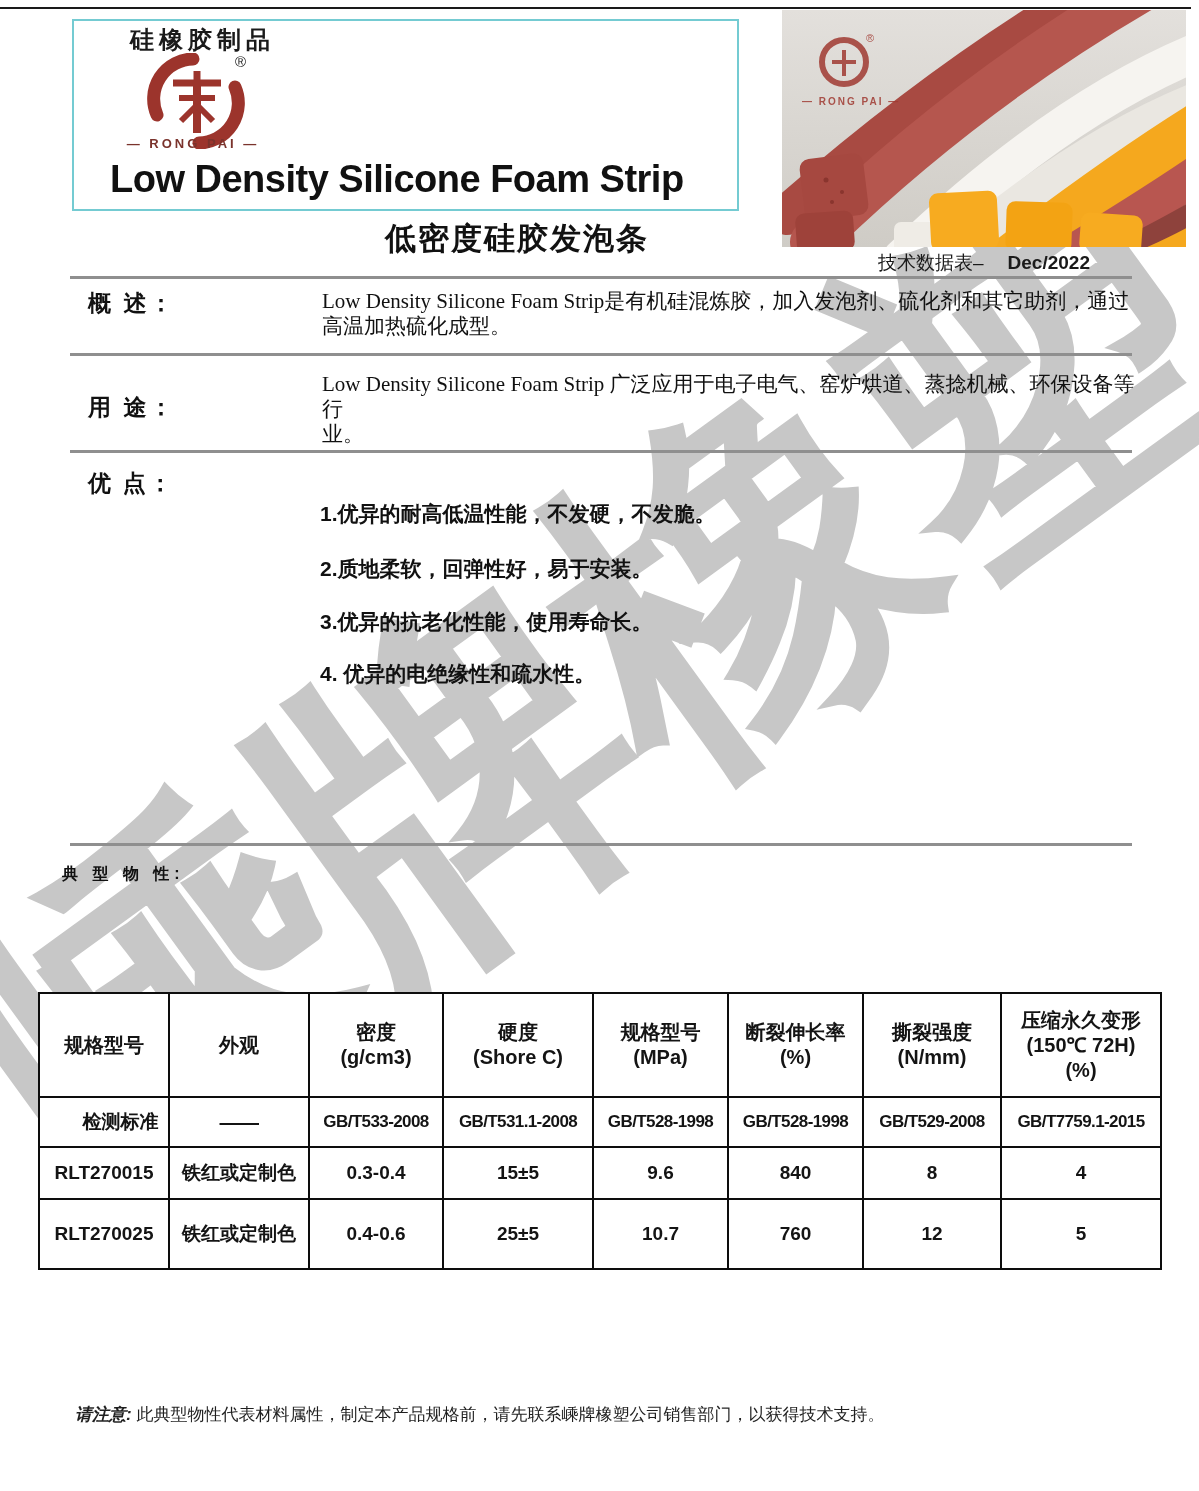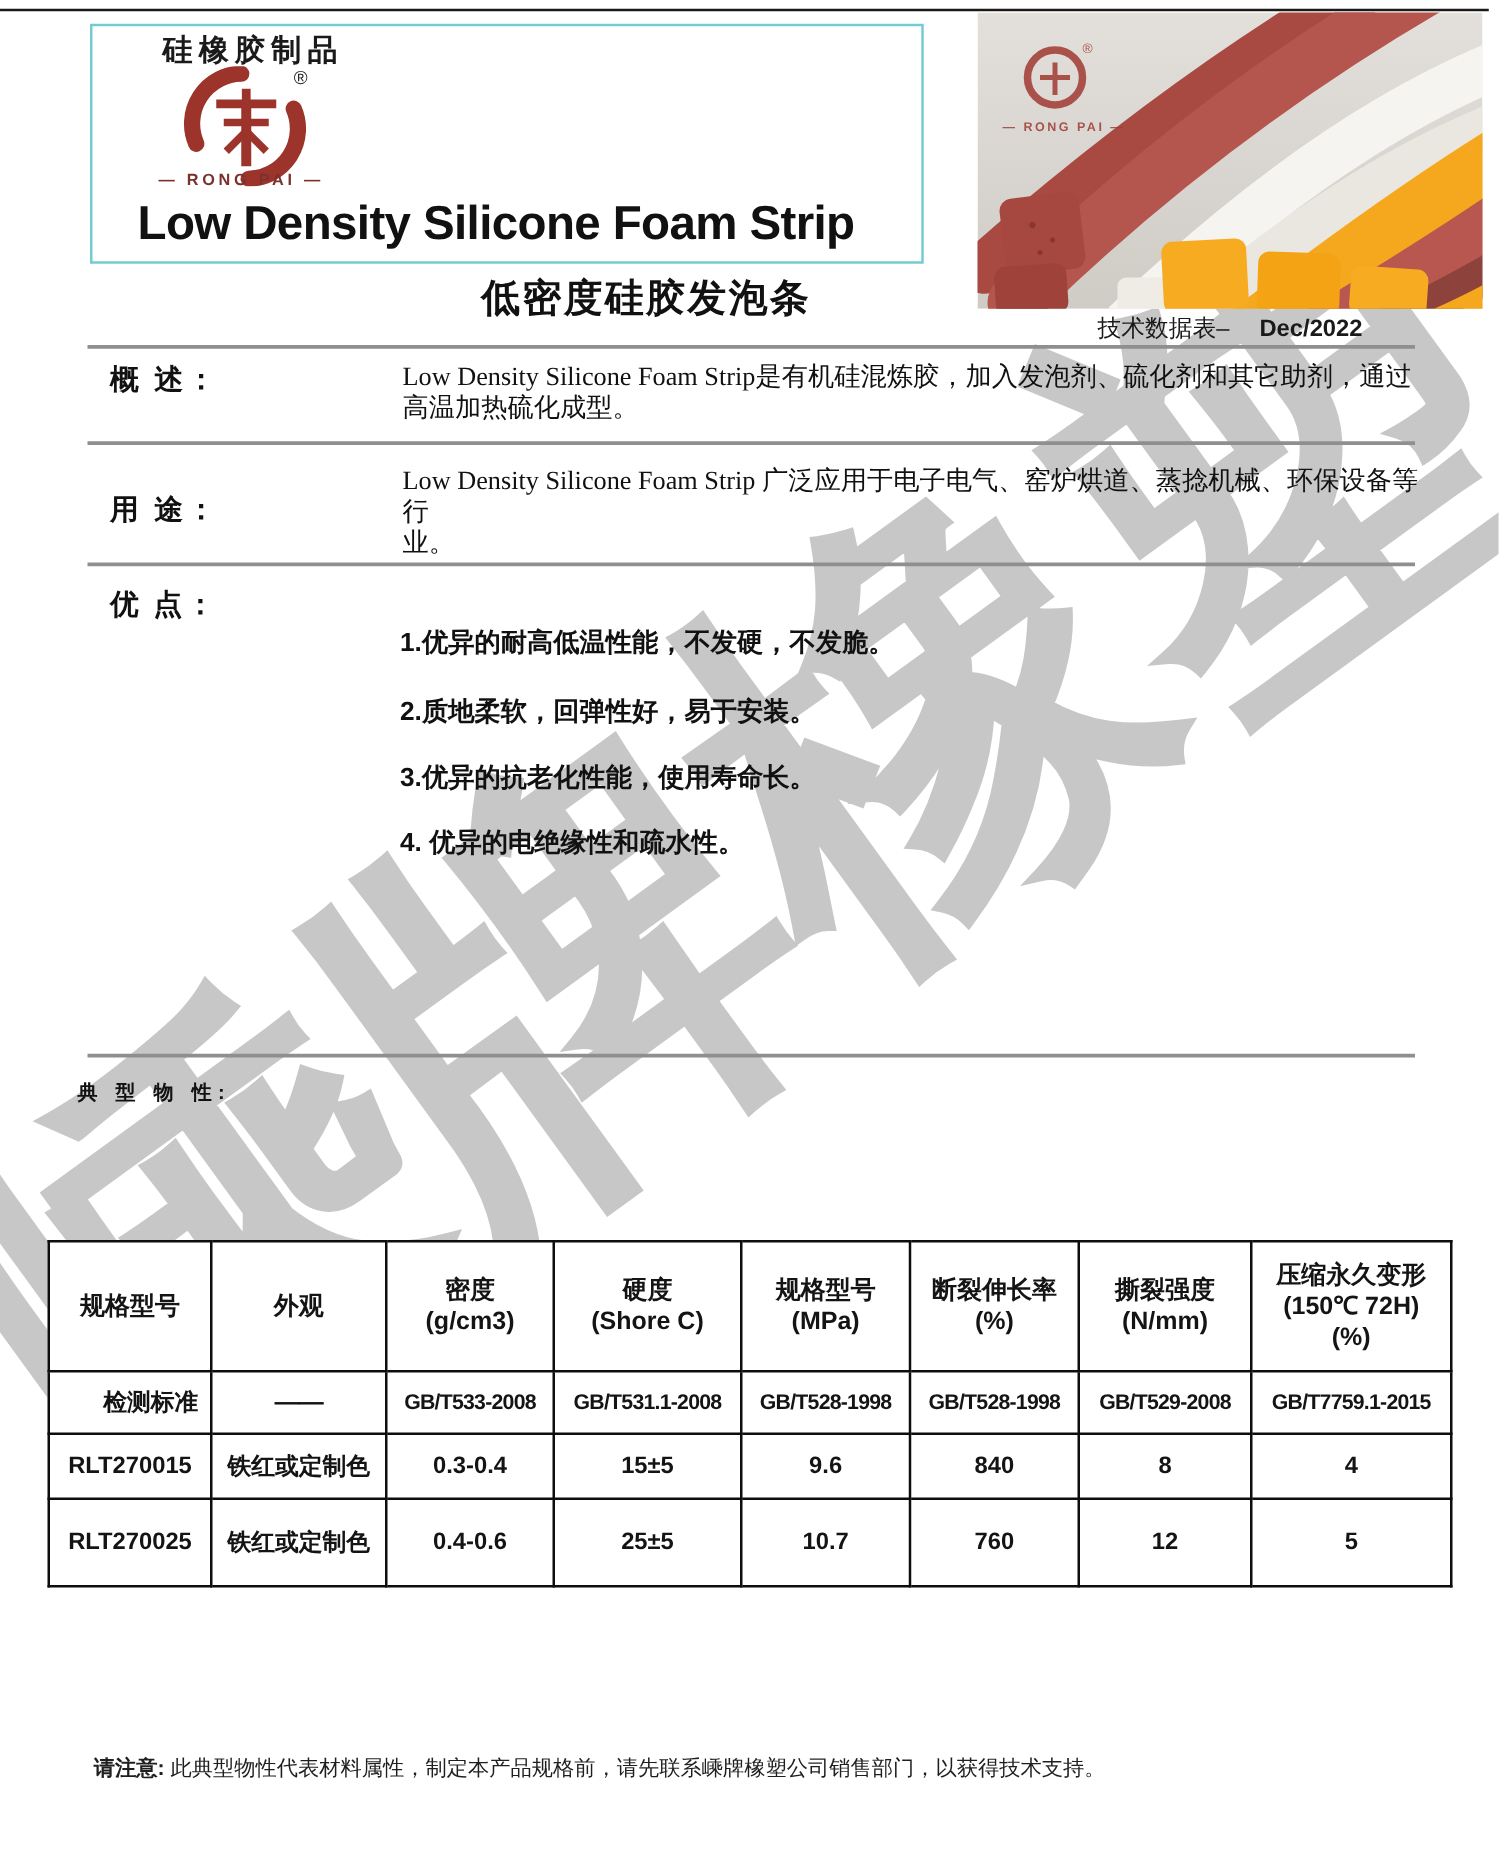--- a/index.html
+++ b/index.html
@@ -49,21 +49,21 @@
              padding:0;color:#141414;overflow:hidden;}
   .proptable th{font-weight:700;font-size:20px;line-height:25px;}
   .row-head{height:104px;}
   .row-std{height:50px;}
   .row-std td{font-weight:700;font-size:17px;letter-spacing:-0.6px;}
   .row-d1{height:52px;}
   .row-d2{height:70px;margin-left:24px;}
   .row-d1 td,.row-d2 td{font-weight:700;font-size:19px;}
   
   .footer{left:75px;top:1403px;font-size:17px;color:#1f1f1f;z-index:1;white-space:nowrap;}
-  .footer .fl{font-weight:700;}
+  .footer .fl{font-weight:700;font-style:italic;}
 </style>
 </head>
 <body>
 
 <div class="page">
 
   <div class="abs watermark">嵊牌橡塑</div>
 
   <div class="abs topline"></div>
 

